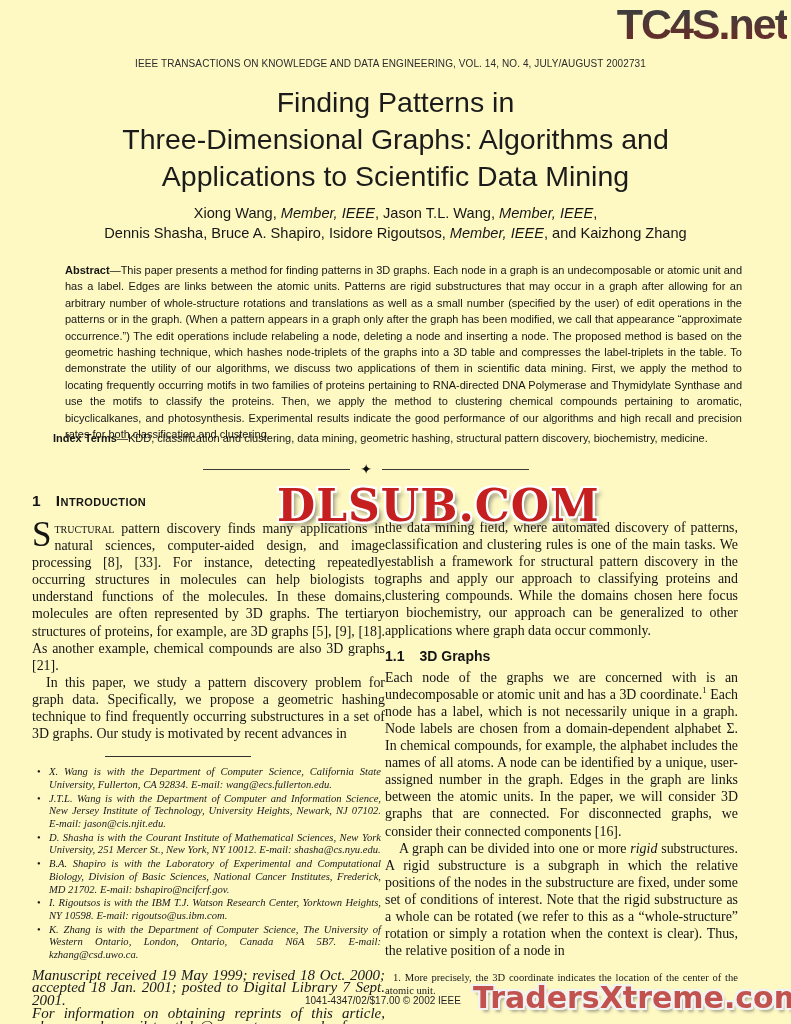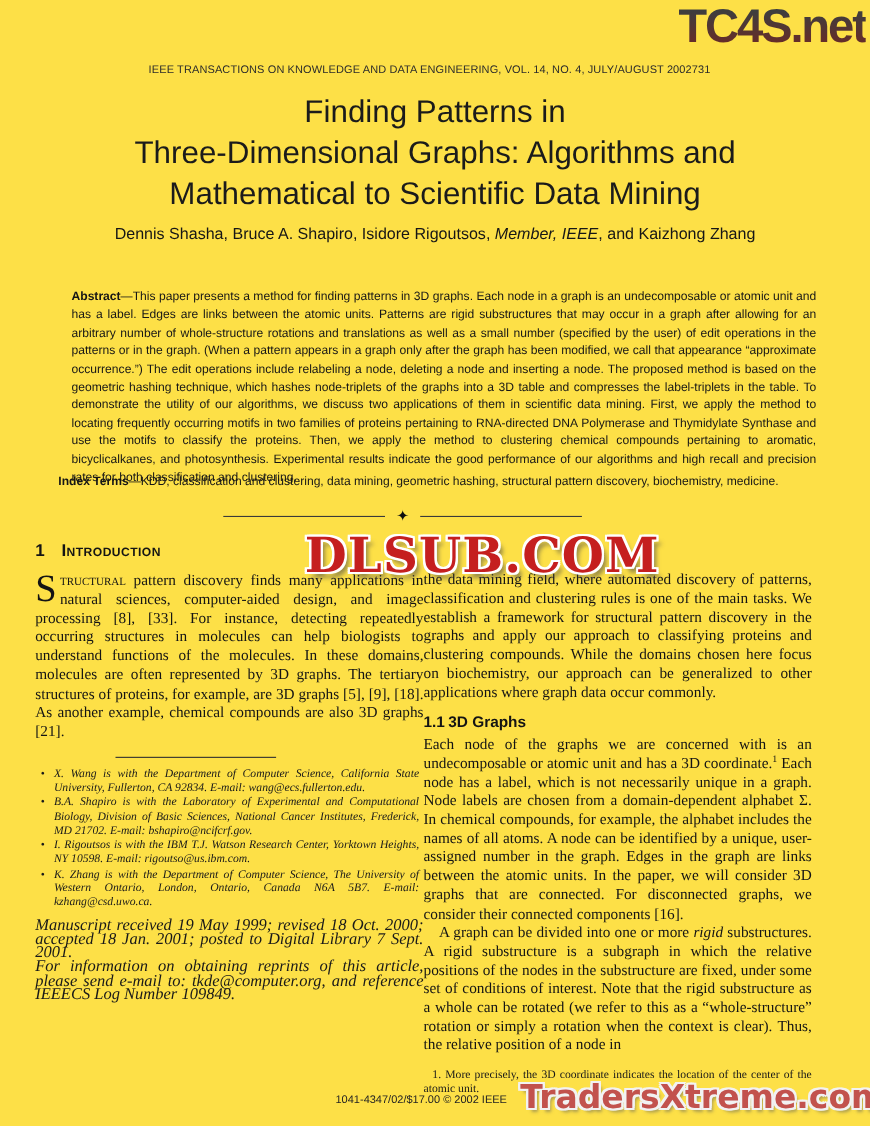--- a/index.html
+++ b/index.html
@@ -1,16 +1,16 @@
 <!DOCTYPE html>
 <html><head>
 <meta charset="utf-8">
 <style>
   html,body{margin:0;padding:0;background:#e9e9e9;}
-  .page{position:relative;width:791px;height:1024px;background:#fde047;margin:0 auto;
+  .page{position:relative;width:791px;height:1024px;background:#fef9c3;margin:0 auto;
         font-family:"Liberation Sans",sans-serif;color:#1c1c1c;overflow:hidden;}
 
   
   .wm-tc4s{position:absolute;top:1px;right:4px;font-weight:700;font-size:43px;line-height:46px;
            letter-spacing:-2px;font-family:"Liberation Sans",sans-serif;
            background:linear-gradient(180deg,var(--tc-top,#3e3e3e) 20%,var(--tc-bottom,#6b2b26) 90%);
            -webkit-background-clip:text;background-clip:text;color:transparent;z-index:7;}
 
   .header{position:absolute;top:58px;left:32px;width:717px;display:flex;justify-content:center;
           font-size:10px;letter-spacing:.1px;color:#2b2b2b;}
@@ -50,21 +50,21 @@
   .affil{margin:4px;padding:0;list-style:none;font-family:"Liberation Serif",serif;font-style:italic;
          font-size:10.6px;line-height:12.7px;text-align:justify;color:#191919;}
   .affil li{position:relative;padding-left:13px;margin-bottom:1px;}
   .affil li::before{content:"\2022";position:absolute;left:1px;font-style:normal;}
 
   .note{margin:0;font-family:"Liberation Serif",serif;font-style:italic;font-size:15px;
         line-height:12.7px;text-align:justify;color:#191919;}
   .note-first{margin-top:7px;}
 
   h3.subhead{margin:9px 0 5px 0;font-size:14px;font-weight:700;color:#141414;}
-  .subnum{margin-right:3px;}
+  .subnum{margin-right:15px;}
   sup{font-size:9px;line-height:0;}
 
   .footnote{margin:13px 0 0 0;font-family:"Liberation Serif",serif;font-size:10.6px;
             line-height:12.7px;text-align:justify;text-indent:8px;color:#191919;}
 
   .copyright{position:absolute;top:995px;left:305px;font-size:10px;color:#232323;}
 
   .wm-dlsub{position:absolute;top:483px;left:251px;z-index:6;
             font-family:"DejaVu Serif",serif;font-weight:700;font-size:44px;line-height:46px;
             letter-spacing:1px;color:var(--dlsub,#c51f1f);
@@ -87,49 +87,53 @@
   <div class="wm-tc4s" style="--tc-top: #3e3e3e; --tc-bottom: #6b2b26;">TC4S.net</div>
 
   <div class="header">
     <span>IEEE TRANSACTIONS ON KNOWLEDGE AND DATA ENGINEERING, VOL. 14, NO. 4, JULY/AUGUST 2002</span>
     <span>731</span>
   </div>
 
   <div class="title">
     <div>Finding Patterns in</div>
     <div>Three-Dimensional Graphs: Algorithms and</div>
-    <div>Mathematical to Scientific Data Mining</div>
+    <div>Applications to Scientific Data Mining</div>
   </div>
 
   <div class="authors">
+    <div><span>Xiong Wang, </span><span class="it">Member, IEEE</span><span>, Jason T.L. Wang, </span><span class="it">Member, IEEE</span><span>,</span></div>
     <div><span>Dennis Shasha, Bruce A. Shapiro, Isidore Rigoutsos, </span><span class="it">Member, IEEE</span><span>, and Kaizhong Zhang</span></div>
   </div>
 
   <p class="abstract"><b>Abstract</b><span>—This paper presents a method for finding patterns in 3D graphs. Each node in a graph is an undecomposable or atomic unit and has a label. Edges are links between the atomic units. Patterns are rigid substructures that may occur in a graph after allowing for an arbitrary number of whole-structure rotations and translations as well as a small number (specified by the user) of edit operations in the patterns or in the graph. (When a pattern appears in a graph only after the graph has been modified, we call that appearance “approximate occurrence.”) The edit operations include relabeling a node, deleting a node and inserting a node. The proposed method is based on the geometric hashing technique, which hashes node-triplets of the graphs into a 3D table and compresses the label-triplets in the table. To demonstrate the utility of our algorithms, we discuss two applications of them in scientific data mining. First, we apply the method to locating frequently occurring motifs in two families of proteins pertaining to RNA-directed DNA Polymerase and Thymidylate Synthase and use the motifs to classify the proteins. Then, we apply the method to clustering chemical compounds pertaining to aromatic, bicyclicalkanes, and photosynthesis. Experimental results indicate the good performance of our algorithms and high recall and precision rates for both classification and clustering.</span></p>
 
   <p class="index-terms"><b>Index Terms</b><span>—KDD, classification and clustering, data mining, geometric hashing, structural pattern discovery, biochemistry, medicine.</span></p>
 
   <div class="divider">
     <span class="dline"></span>
     <span class="diamond">✦</span>
     <span class="dline"></span>
   </div>
 
   <div class="columns">
 
     <div class="col col-left">
       <h2 class="sechead"><span class="secnum">1</span><span class="sc">Introduction</span></h2>
 
       <p class="body-p"><span class="dropcap">S</span><span class="sc2">tructural</span><span> pattern discovery finds many applications in natural sciences, computer-aided design, and image processing [8], [33]. For instance, detecting repeatedly occurring structures in molecules can help biologists to understand functions of the molecules. In these domains, molecules are often represented by 3D graphs. The tertiary structures of proteins, for example, are 3D graphs [5], [9], [18]. As another example, chemical compounds are also 3D graphs [21].</span></p>
 
+      <p class="body-p indent">In this paper, we study a pattern discovery problem for graph data. Specifically, we propose a geometric hashing technique to find frequently occurring substructures in a set of 3D graphs. Our study is motivated by recent advances in</p>
 
       <div class="fnrule"></div>
 
       <ul class="affil">
         <li>X. Wang is with the Department of Computer Science, California State University, Fullerton, CA 92834. E-mail: wang@ecs.fullerton.edu.</li>
+        <li>J.T.L. Wang is with the Department of Computer and Information Science, New Jersey Institute of Technology, University Heights, Newark, NJ 07102. E-mail: jason@cis.njit.edu.</li>
+        <li>D. Shasha is with the Courant Institute of Mathematical Sciences, New York University, 251 Mercer St., New York, NY 10012. E-mail: shasha@cs.nyu.edu.</li>
         <li>B.A. Shapiro is with the Laboratory of Experimental and Computational Biology, Division of Basic Sciences, National Cancer Institutes, Frederick, MD 21702. E-mail: bshapiro@ncifcrf.gov.</li>
         <li>I. Rigoutsos is with the IBM T.J. Watson Research Center, Yorktown Heights, NY 10598. E-mail: rigoutso@us.ibm.com.</li>
         <li>K. Zhang is with the Department of Computer Science, The University of Western Ontario, London, Ontario, Canada N6A 5B7. E-mail: kzhang@csd.uwo.ca.</li>
       </ul>
 
       <p class="note note-first">Manuscript received 19 May 1999; revised 18 Oct. 2000; accepted 18 Jan. 2001; posted to Digital Library 7 Sept. 2001.</p>
       <p class="note">For information on obtaining reprints of this article, please send e-mail to: tkde@computer.org, and reference IEEECS Log Number 109849.</p>
     </div>
 
     <div class="col col-right">

